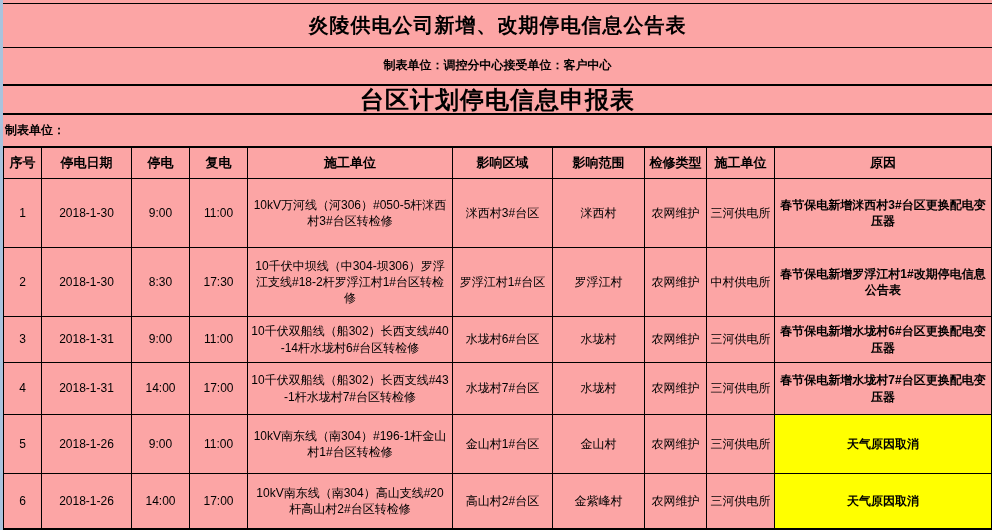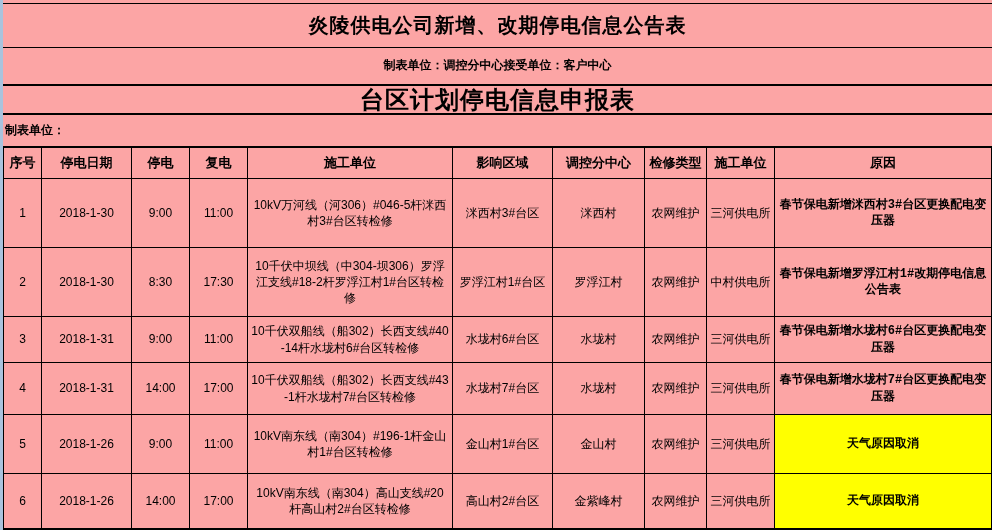--- a/index.html
+++ b/index.html
@@ -71,21 +71,21 @@
     font-size: 12px;
     padding: 1px 3px;
     word-break: break-all;
     line-height: 1.35;
   }
   table.outage th {
     font-weight: bold;
     height: 31px;
     font-size: 13px;
   }
-  table.outage td.col-reason { font-weight: bold; font-family: Liberation Mono, monospace; }
+  table.outage td.col-reason { font-weight: bold; }
   table.outage tbody tr:nth-child(1) td { height: 69px; }
   table.outage tbody tr:nth-child(2) td { height: 69px; }
   table.outage tbody tr:nth-child(3) td { height: 46px; }
   table.outage tbody tr:nth-child(4) td { height: 52px; }
   table.outage tbody tr:nth-child(5) td { height: 59px; }
   table.outage tbody tr:nth-child(6) td { height: 55px; }
   table.outage tbody tr:last-child td { border-bottom: 2px solid #000; }
 </style>
 </head>
 <body>
@@ -117,33 +117,33 @@
       <col>
     </colgroup>
     <thead>
       <tr id="head-row">
           <th>序号</th>
           <th>停电日期</th>
           <th>停电</th>
           <th>复电</th>
           <th>施工单位</th>
           <th>影响区域</th>
-          <th>调控分中心</th>
+          <th>影响范围</th>
           <th>检修类型</th>
           <th>施工单位</th>
           <th>原因</th>
         </tr>
     </thead>
     <tbody id="table-body">
         <tr>
           <td class="col-no">1</td>
           <td class="col-date">2018-1-30</td>
           <td class="col-start">9:00</td>
           <td class="col-end">11:00</td>
-          <td class="col-line">10kV万河线（河306）#046-5杆洣西村3#台区转检修</td>
+          <td class="col-line">10kV万河线（河306）#050-5杆洣西村3#台区转检修</td>
           <td class="col-area">洣西村3#台区</td>
           <td class="col-scope">洣西村</td>
           <td class="col-type">农网维护</td>
           <td class="col-unit">三河供电所</td>
           <td class="col-reason">春节保电新增洣西村3#台区更换配电变压器</td>
         </tr>
         <tr>
           <td class="col-no">2</td>
           <td class="col-date">2018-1-30</td>
           <td class="col-start">8:30</td>

